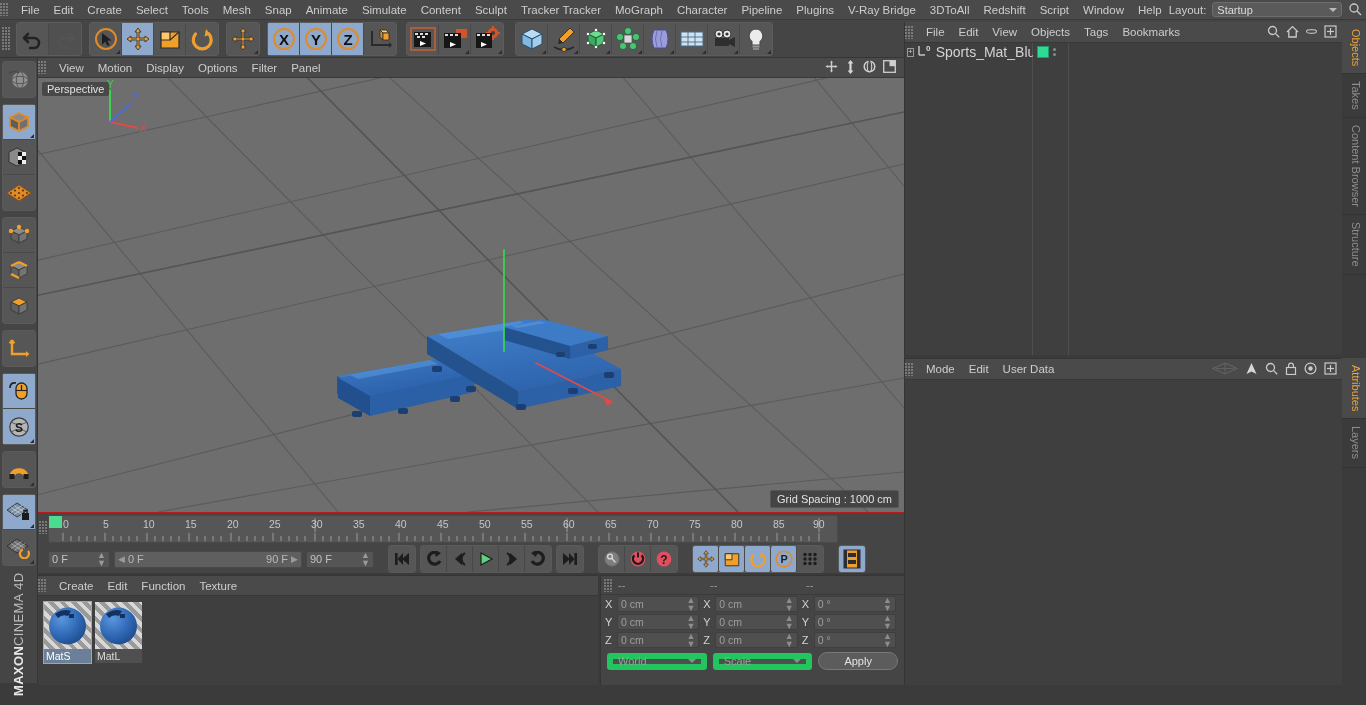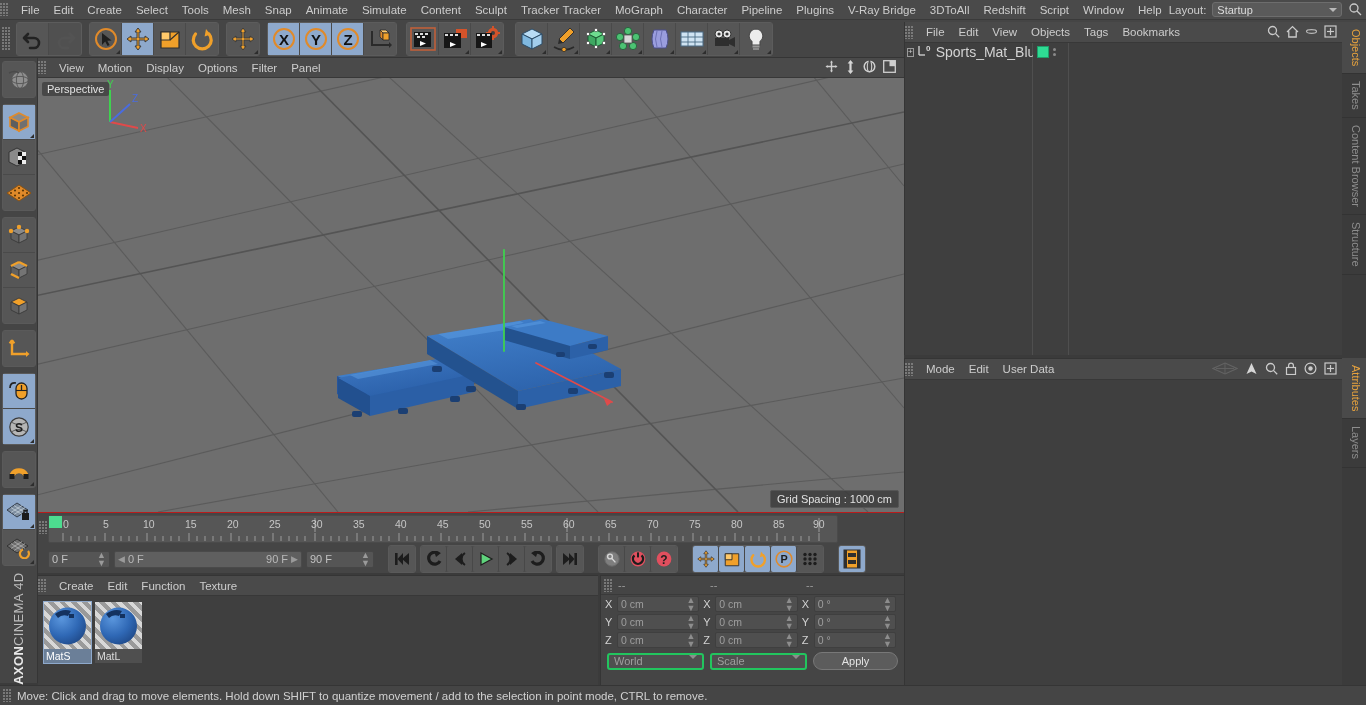--- a/index.html
+++ b/index.html
@@ -157,22 +157,22 @@
   .crow{ display:flex; align-items:center; gap:0; padding:1px 4px; }
   .cgroup{ display:flex; align-items:center; flex:1; }
   .axis{ width:12px; font-size:11px; color:#d2d2d2; text-align:left; }
   .cfield{
     flex:1; height:16px; background:#4f4f4f; border:1px solid #3f3f3f; border-radius:2px;
     display:flex; align-items:center; padding:0 3px; color:#9e9e9e; font-size:10.5px; margin-right:4px;
   }
   .cfield .stepper{ margin-left:auto; color:#8d8d8d; font-size:9px; line-height:8px;}
   .crow-bottom{ display:flex; gap:6px; padding:3px 6px; align-items:center;}
   .cdrop{
-    flex:1; height:17px; background:#4f4f4f;border:2px solid #22c55e;border-radius:3px;
-    display:flex;align-items:flex-start;padding:0 5px;color:#9e9e9e;font-size:11px;
+    flex:1; height:17px; background:#4f4f4f;border:6px solid #22c55e;border-radius:3px;
+    display:flex;align-items:center;padding:0 5px;color:#9e9e9e;font-size:11px;
   }
   .cdrop .caret{margin-left:auto;width:0;height:0;border-left:4px solid transparent;border-right:4px solid transparent;border-top:4px solid #8d8d8d;}
   #apply-btn{
     flex:1; height:18px; background:#5c5c5c; border:1px solid #787878; border-radius:9px;
     display:flex;align-items:center;justify-content:center;color:#e4e4e4;font-size:11px;cursor:pointer;
   }
 
   
   #objpanel{
     position:absolute; left:904px; top:22px; width:438px; height:333px;
@@ -1284,18 +1284,14 @@
     <div class="vtab active">Objects</div>
     <div class="vtab">Takes</div>
     <div class="vtab">Content Browser</div>
     <div class="vtab">Structure</div>
   </div>
   <div id="vtabs-bot">
     <div class="vtab active">Attributes</div>
     <div class="vtab">Layers</div>
   </div>
 
-  <div id="status">
-    <div class="grip" style="margin-left:3px;"></div>
-    <span id="status-text">Move: Click and drag to move elements. Hold down SHIFT to quantize movement / add to the selection in point mode, CTRL to remove.</span>
-  </div>
 
 </div>
 
 </body></html>

